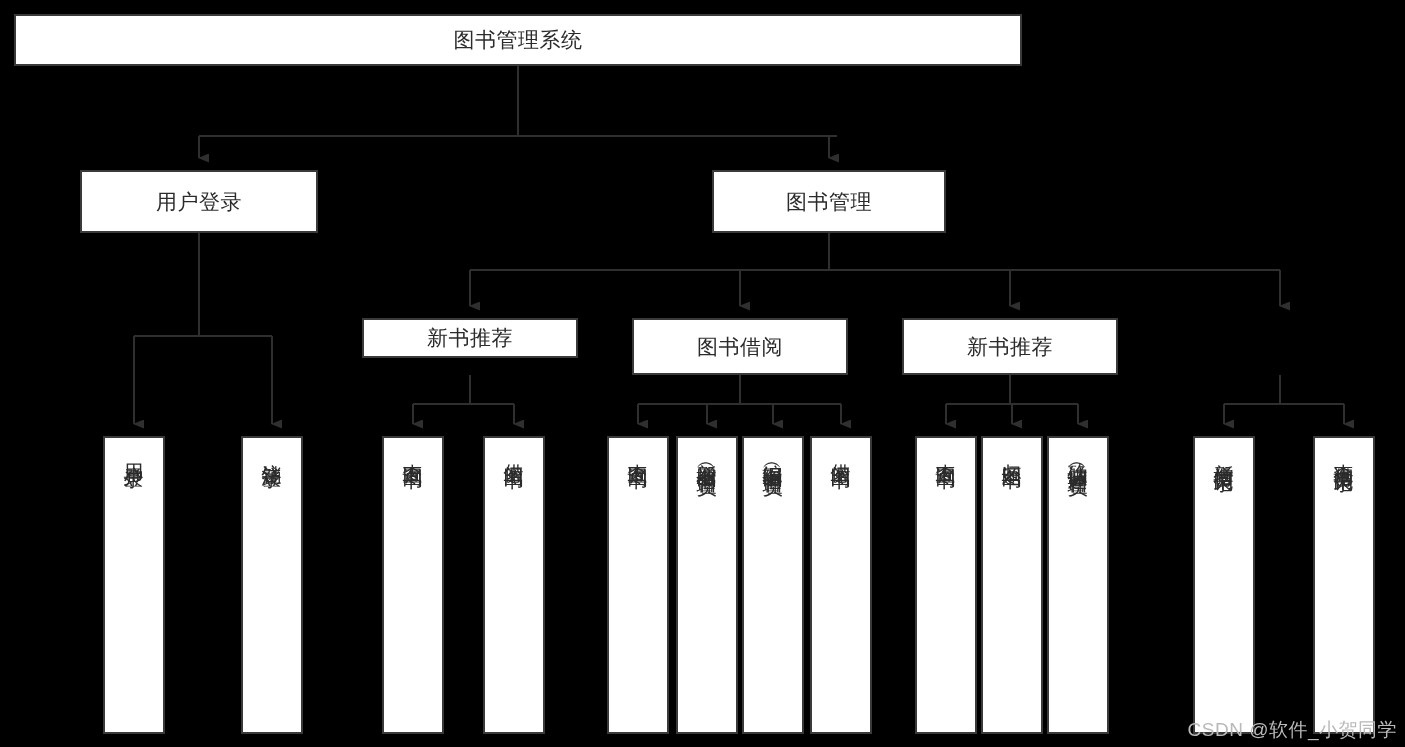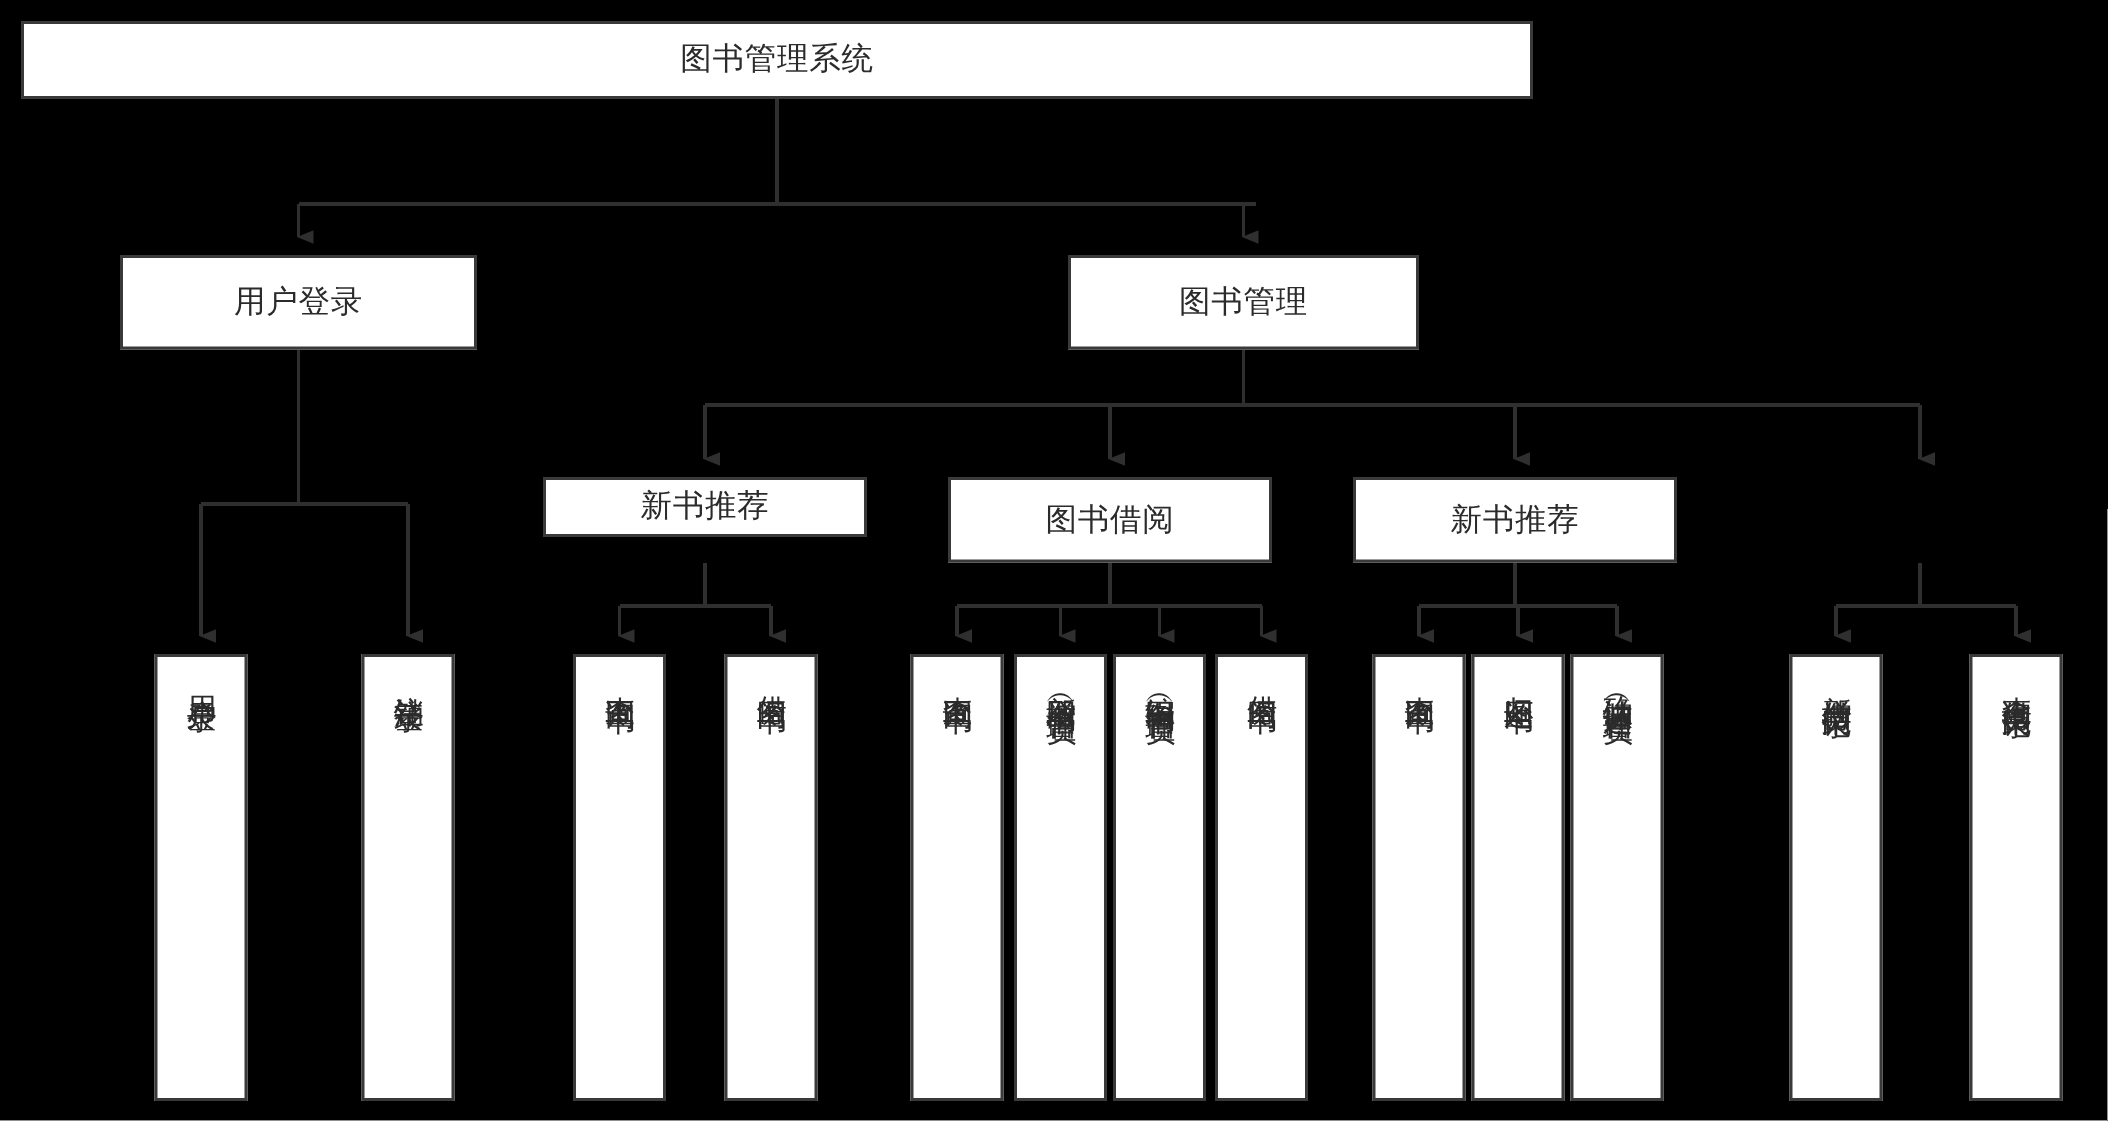--- a/index.html
+++ b/index.html
@@ -184,13 +184,14 @@
     <span class="node-label">确认归还（管理员）</span>
   </div>
 
   <div class="node-box leaf-box" style="left:1193px; top:436px; width:62px; height:298px;">
     <span class="node-label">新增借阅记录</span>
   </div>
   <div class="node-box leaf-box" style="left:1313px; top:436px; width:62px; height:298px;">
     <span class="node-label">查询借阅记录</span>
   </div>
 
+  <div class="watermark">CSDN @软件_小贺同学</div>
 </div>
 
 </body></html>

